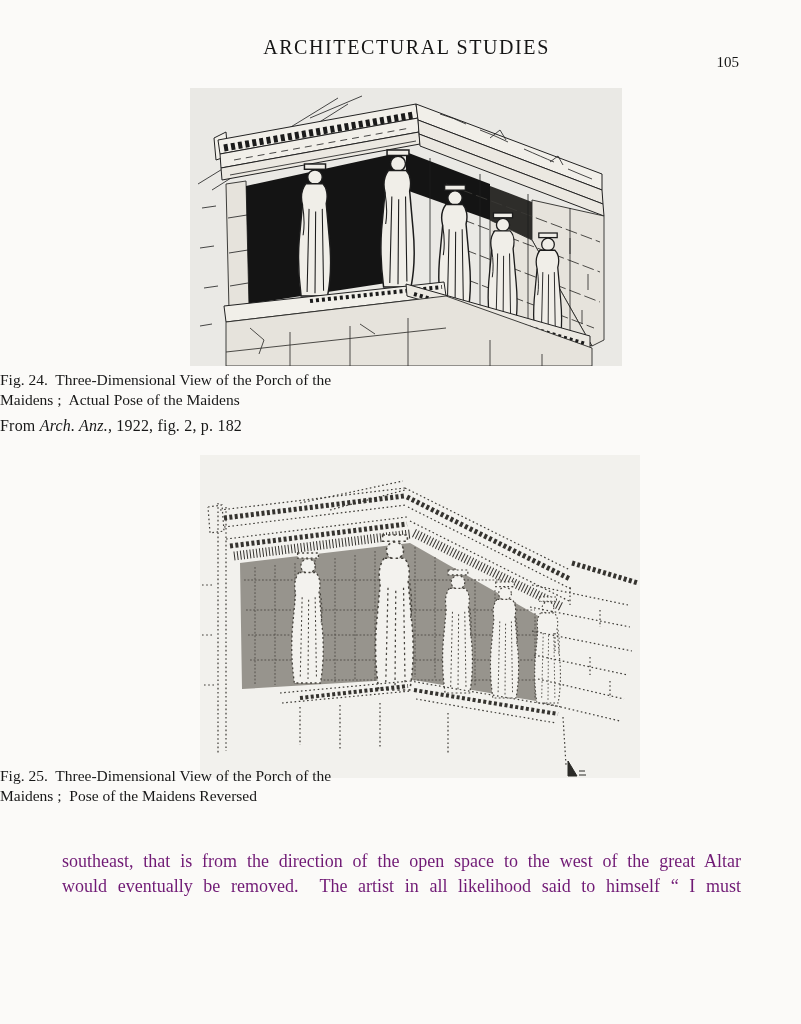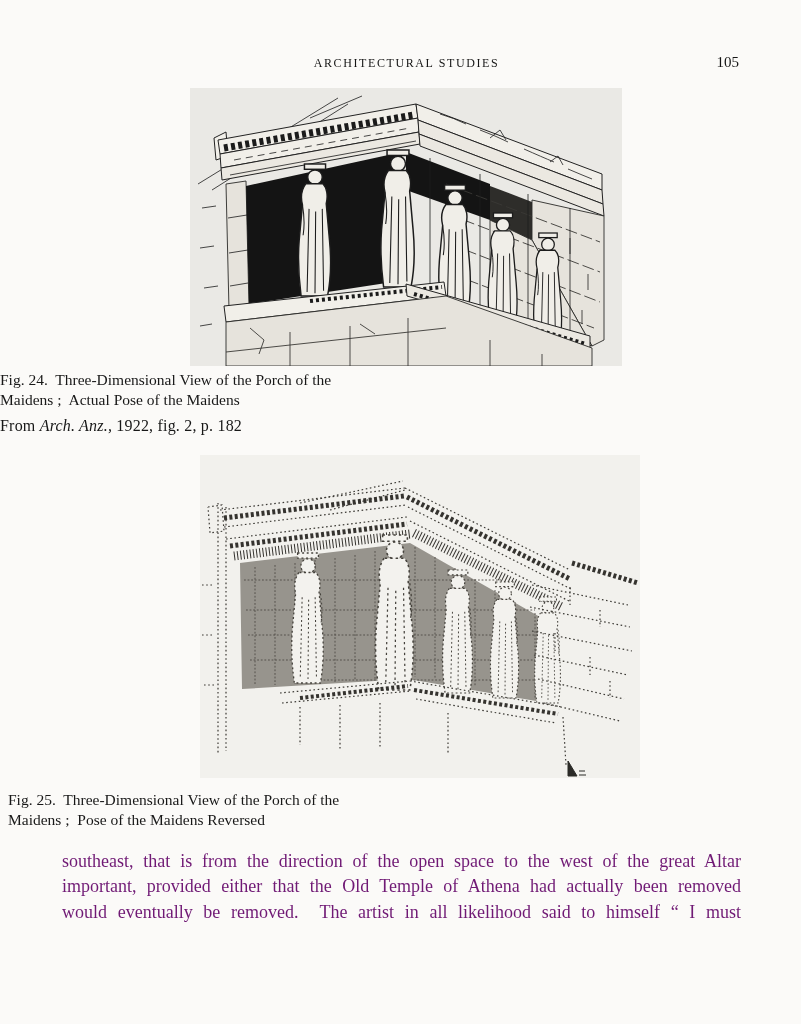--- a/index.html
+++ b/index.html
@@ -2,22 +2,22 @@
 <html><head>
 <meta charset="utf-8">
 <style>
   html,body{margin:0;padding:0;}
   #page{
     position:relative; width:801px; height:1024px;
     background:#fbfaf8; color:#1c1c1c; overflow:hidden;
     font-family:"Liberation Serif","DejaVu Serif",serif;
   }
   .running-head{
-    position:absolute; top:56px; left:0; right:0;
-    text-align:center; font-size:12px; letter-spacing:1.6px; color:#151515;padding-left:12px;
+    position:absolute; top:36px; left:0; right:0;
+    text-align:center; font-size:20px; letter-spacing:1.6px; color:#151515;padding-left:12px;
   }
   .page-num{
     position:absolute; top:54px; right:62px; font-size:15px; color:#151515;margin-left:12px;
   }
   .figpanel{ position:absolute; }
   .figpanel svg{ display:block; }
   .caption{
     position:absolute; left:0; right:0; text-align:left;
     font-size:15.5px; line-height:19.5px; color:#181818;
   }
@@ -206,24 +206,23 @@
         <path class="dot" d="M18,48 V300 M26,52 V296"></path>
         <path class="dot" d="M2,130 H14 M2,180 H14 M4,230 H14"></path>
         <path class="dot" d="M100,252 V290 M140,250 V295 M180,248 V292 M248,258 V300"></path>
         <path class="dot" d="M363,262 L366,310"></path>
       </g>
 
       <path d="M368,306 l9,15 h-9 z M379,316 h6 M379,320 h7" fill="#2b2a27" stroke="#2b2a27" stroke-width="1"></path>
     </svg>
   </div>
 
-  <div class="caption" style="top:790px;padding-left:8px;">
+  <div class="caption" style="top:766px;">
     <div>Fig. 25.&nbsp; Three-Dimensional View of the Porch of the</div>
     <div>Maidens ;&nbsp; Pose of the Maidens Reversed</div>
   </div>
 
   <div class="bodytext">
     <div class="bodyline">southeast, that is from the direction of the open space to the west of the great Altar</div>
-    <div class="bodyline">important, provided either that the Old Temple of Athena had actually been removed</div>
     <div class="bodyline">would eventually be removed.&nbsp; The artist in all likelihood said to himself “ I must</div>
   </div>
 
 </div>
 
 </body></html>

